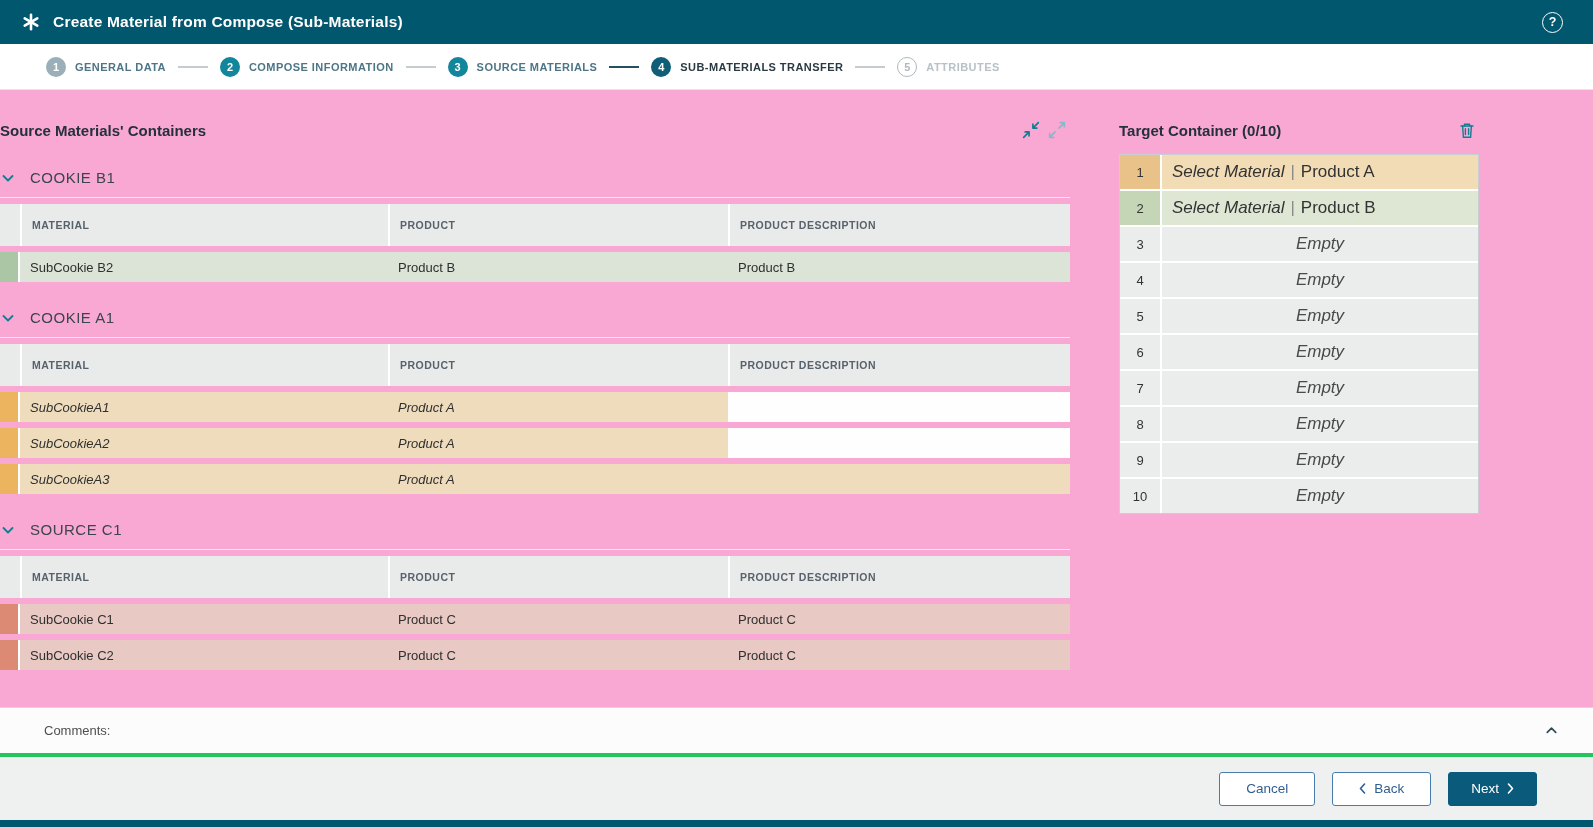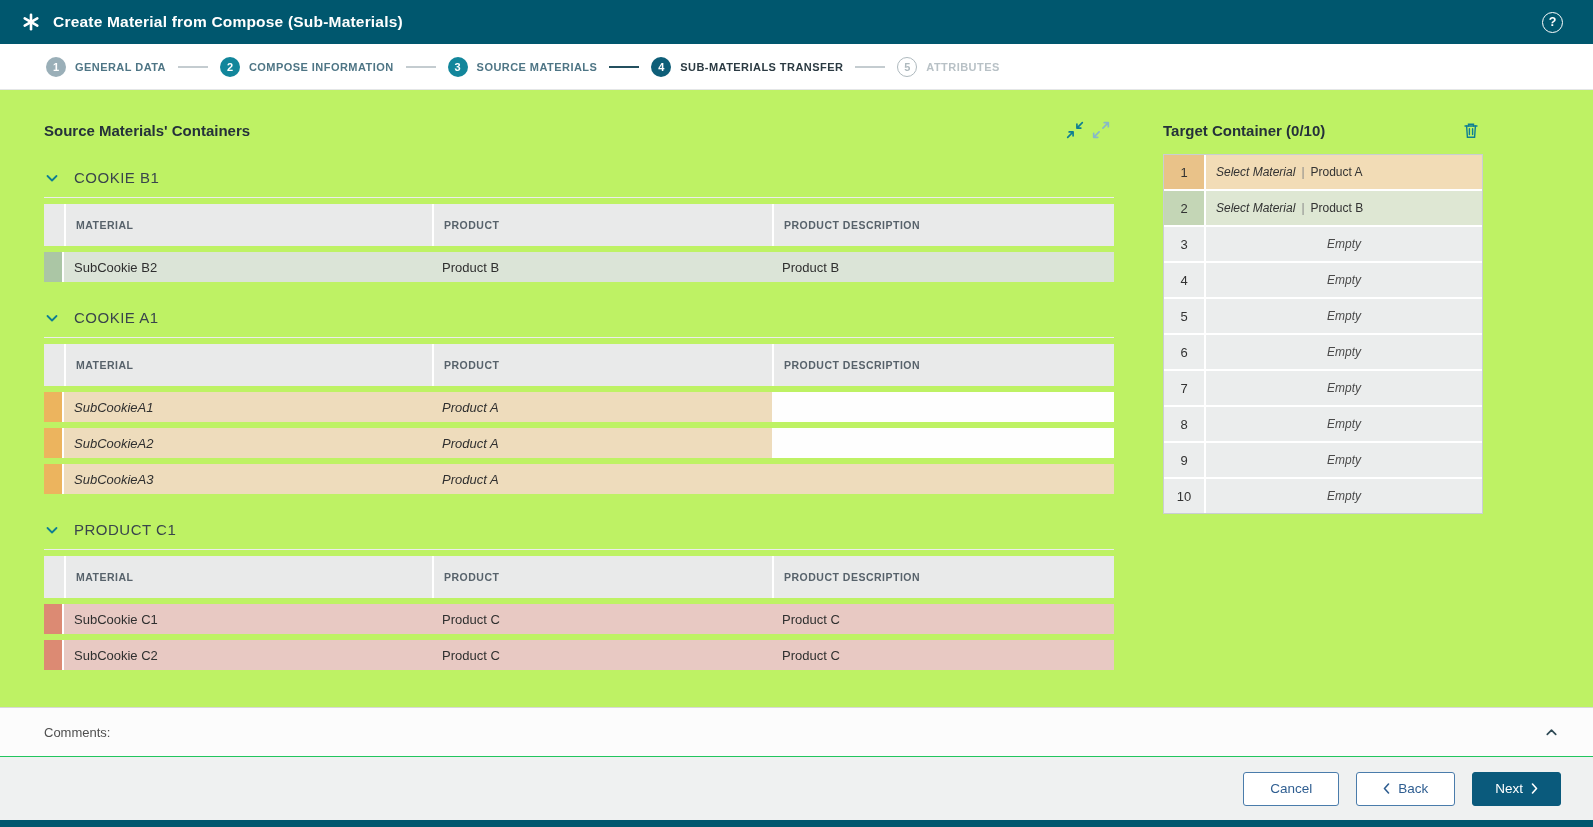--- a/index.html
+++ b/index.html
@@ -24,21 +24,21 @@
   .step.active .circle { background: #0E5E78; }
   .step.future .circle { background: #ffffff; border: 1.5px solid #AEB9BE; color: #AEB9BE; }
   .step-label { font-size: 11px; font-weight: 700; letter-spacing: .45px; }
   .step.done-light .step-label, .step.done .step-label { color: #4E7585; }
   .step.active .step-label { color: #2B3A42; }
   .step.future .step-label { color: #B8C1C6; }
   .connector { width: 30px; border-top: 2px solid #C4CCD0; margin: 0 12px; }
   .connector-dark { border-top-color: #24505F; }
 
   
-  .main { flex: 1 1 auto; display: flex; overflow: hidden; background: #bef264; padding-left: 44px; }
+  .main { flex: 1 1 auto; display: flex; overflow: hidden; background: #f9a8d4; }
   .panel-head { display: flex; align-items: center; margin-top: 22px; height: 36px; }
   .panel-title { font-size: 15px; font-weight: 700; color: #25313A; flex: 1; }
   .icon-btn { background: none; border: none; cursor: pointer; display: inline-flex; align-items: center; justify-content: center; padding: 4px; }
 
   .source-panel { width: 1070px; flex: 0 0 auto; display: flex; flex-direction: column; overflow: hidden; }
   .group { margin-top: 10px; }
   .group-header { display: flex; align-items: center; gap: 14px; height: 40px; border-bottom: 1px solid #ececec; cursor: pointer; }
   .group-title { font-size: 15px; color: #3A454C; letter-spacing: .5px; }
 
   .src-table { width: 100%; border-collapse: separate; border-spacing: 0 6px; table-layout: fixed; }
@@ -48,42 +48,42 @@
   .src-table th { background: #E9EAEA; color: #57626B; font-size: 10.5px; font-weight: 700; letter-spacing: .5px;
     text-align: left; height: 42px; padding: 0 10px; }
   .src-table th + th { border-left: 2px solid #ffffff; }
   .src-table td { font-size: 13px; color: #2F2F2F; height: 30px; padding: 0 10px; }
   .src-table td.marker { padding: 0; border-right: 2px solid #ffffff; }
   .row-green td { background: #DBE4D7; }   .marker-green { background: #ABC6A5 !important; }
   .row-orange td { background: #EEDCBC; font-style: italic; }  .marker-orange { background: #ECB45E !important; }
   .row-red td { background: #E8C9C3; }     .marker-red { background: #DC8A73 !important; }
   .src-table td.blank { background: #FEFEFE; }
 
-  .target-panel { width: 320px; flex: 0 0 auto; margin-left: 49px; }
+  .target-panel { width: 360px; flex: 0 0 auto; margin-left: 49px; }
   .target-table { margin-top: 6px; border: 1px solid #C9CED2; background: #ffffff; }
   .t-row { display: flex; height: 34px; margin-bottom: 2px; cursor: pointer; }
   .t-row:last-child { margin-bottom: 0; }
   .t-num { width: 40px; flex: 0 0 auto; margin-right: 2px; display: flex; align-items: center; justify-content: center;
     font-size: 13px; color: #333333; }
-  .t-content { flex: 1; display: flex; align-items: center; padding: 0 10px; font-size: 12px; color: #333333; }
+  .t-content { flex: 1; display: flex; align-items: center; padding: 0 10px; font-size: 17px; color: #333333; }
   .slot-orange .t-num { background: #E9C289; } .slot-orange .t-content { background: #F2DCB6; }
   .slot-green .t-num { background: #C4D6B6; }  .slot-green .t-content { background: #DEE7D3; }
   .slot-empty .t-num { background: #EBEDED; }  .slot-empty .t-content { background: #EBEDED; justify-content: center; align-items: center; }
   .select-label { font-style: italic; color: #333333; }
   .sep { color: #8a8a8a; margin: 0 6px; }
   .empty-text { font-style: italic; color: #4A4A4A; }
 
   
-  .comments-bar { height: 50px; flex: 0 0 auto; background: #FCFCFC; border-top: 1px solid #D8D8D8; border-bottom: 1px solid #22c55e;
+  .comments-bar { height: 50px; flex: 0 0 auto; background: #FCFCFC; border-top: 1px solid #D8D8D8; border-bottom: 4px solid #22c55e;
     display: flex; align-items: center; padding: 0 30px 0 44px; }
   .comments-label { font-size: 13px; color: #4F4F4F; flex: 1; }
 
   
   .footer { height: 63px; flex: 0 0 auto; background: #EFF1F1; display: flex; align-items: center; justify-content: flex-end;
-    gap: 17px; padding-right: 32px; }
+    gap: 17px; padding-right: 56px; }
   .btn { height: 34px; border-radius: 3px; font-family: "Liberation Sans", sans-serif; font-size: 13.5px; cursor: pointer;
     display: inline-flex; align-items: center; justify-content: center; gap: 8px; }
   .btn-outline { background: #ffffff; border: 1px solid #4A7CAB; color: #2F5E91; padding: 0 26px; }
   .btn-primary { background: #0A5A7C; border: 1px solid #0A5A7C; color: #ffffff; padding: 0 22px; }
 
   .bottom-strip { height: 7px; flex: 0 0 auto; background: #00576E; }
 </style>
 </head>
 <body>
 
@@ -229,21 +229,21 @@
               </tbody>
             </table>
           </section>
           <section class="group">
             <div class="group-header">
               <span style="display:inline-flex">
                 <svg width="16" height="16" viewBox="0 0 16 16" fill="none" stroke="#0E7F93" stroke-width="1.8" stroke-linecap="round" stroke-linejoin="round">
                   <path d="M3.5 6l4.5 4.5L12.5 6"></path>
                 </svg>
               </span>
-              <span class="group-title">PRODUCT C1</span>
+              <span class="group-title">SOURCE C1</span>
             </div>
             <table class="src-table">
               <colgroup>
                 <col class="c-marker">
                 <col class="c-material">
                 <col class="c-product">
                 <col class="c-desc">
               </colgroup>
               <thead>
                 <tr>

